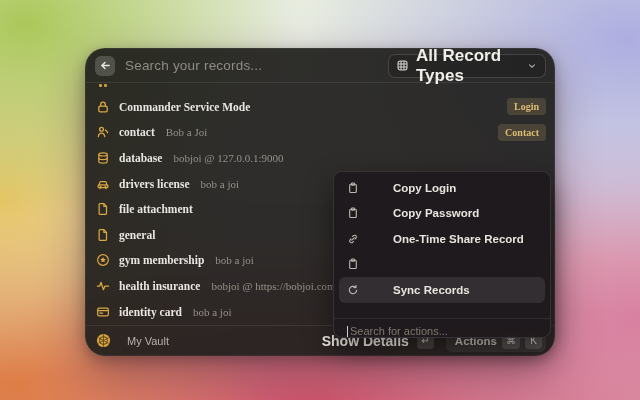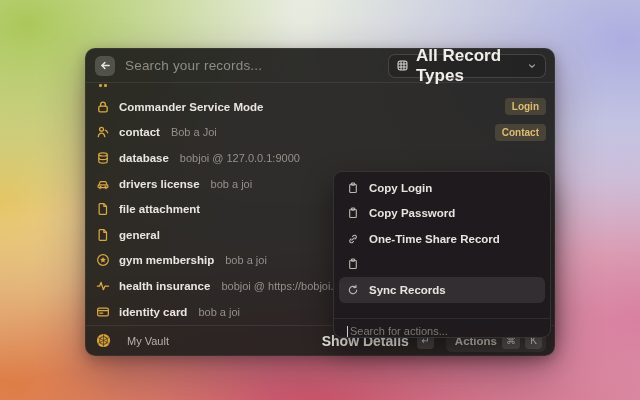--- a/index.html
+++ b/index.html
@@ -13,58 +13,58 @@
       radial-gradient(40% 42% at 2% 96%, rgba(222,124,64,0.95), rgba(222,124,64,0) 100%),
       radial-gradient(50% 55% at 98% 10%, rgba(170,170,225,0.95), rgba(170,170,225,0) 100%),
       radial-gradient(55% 50% at 100% 80%, rgba(216,125,158,0.95), rgba(216,125,158,0) 100%),
       radial-gradient(60% 45% at 50% 105%, rgba(205,70,95,0.92), rgba(205,70,95,0) 100%),
       linear-gradient(180deg, #e7ecdf 0%, #e3e2e6 45%, #dca3ab 100%);
   }
   svg { display:block; }
 
   .modal {
     position:absolute; left:85px; top:48px; width:470px; height:308px;
-    border-radius:10px;
+    border-radius:20px;
     background:rgba(30,29,27,0.92);
     border:1px solid rgba(255,255,255,0.06);
     box-shadow:0 18px 45px rgba(60,25,40,0.40), 0 4px 14px rgba(0,0,0,0.28);
   }
 
   
   .header { display:flex; align-items:center; height:34px; padding:0 8px 0 9px;
             border-bottom:1px solid rgba(255,255,255,0.08); }
   .back-btn { width:20px; height:20px; border-radius:6px; background:rgba(255,255,255,0.18);
               display:flex; align-items:center; justify-content:center; color:#e9e7e2; flex:0 0 auto; cursor:default; }
   .search-ph { margin-left:10px; font-size:13.5px; color:#8f8c85; letter-spacing:.2px; }
   .filter { margin-left:auto; display:flex; align-items:center; width:158px; height:24px;
             padding:0 8px 0 7px; border:1px solid rgba(255,255,255,0.15); border-radius:7px;
             background:rgba(12,12,12,0.22); }
   .filter .f-icon { color:#d9d6d1; margin-right:7px; }
   .filter .f-label { font-size:17px; font-weight:700; color:#f0eee9; }
   .filter .f-chevron { margin-left:auto; color:#aaa79f; }
 
   
-  .list { position:absolute; left:0; right:0; top:45px; }
+  .list { position:absolute; left:0; right:0; top:45px;font-family:Liberation Serif, serif; }
   .clip-dot { position:absolute; top:-10px; width:3px; height:3px; border-radius:1px; background:#d9a843; opacity:.9; }
   .row { height:25.6px; display:flex; align-items:center; padding:0 8px 0 10px; }
   .row .r-icon { width:14px; height:14px; color:#d9a843; flex:0 0 auto; margin-right:9px; }
   .row .r-title { font-size:11.5px; font-weight:700; color:#e9e6e1; white-space:nowrap; }
   .row .r-sub { font-size:11px; color:#96908a; margin-left:11px; white-space:nowrap; }
   .row .r-badge { margin-left:auto; font-size:10px; font-weight:700; color:#dcbd72;
                   background:rgba(120,108,78,0.38); border-radius:4px; padding:3px 7px; white-space:nowrap; }
 
   
   .menu { position:absolute; left:247px; top:122px; width:218px;
           background:rgba(31,26,29,0.97); border:1px solid rgba(255,255,255,0.10);
           border-radius:9px; box-shadow:0 12px 30px rgba(0,0,0,0.45); padding-top:3px; z-index:5; }
   .m-item { height:25.5px; display:flex; align-items:center; gap:10px; padding:0 8px;
             margin:0 5px; border-radius:6px; }
   .m-item.hl { background:rgba(255,255,255,0.09); }
   .m-item .m-icon { width:12px; height:12px; color:#bdb7b1; flex:0 0 auto; }
-  .m-item .m-label { font-size:11.5px; font-weight:600; color:#e8e4df; white-space:nowrap; }
+  .m-item .m-label { font-size:11.5px; font-weight:600; color:#e8e4df; white-space:nowrap;margin-left:24px; }
   .m-search { border-top:1px solid rgba(255,255,255,0.08); margin-top:15px; height:19px;
               display:flex; align-items:flex-end; padding:0 13px; }
   .m-search .caret { width:1px; height:11px; background:#cfcbc6; margin-right:2px; }
   .m-search .ph { font-size:11px; color:#80796f; }
 
   
   .footer { position:absolute; left:0; right:0; bottom:0; height:30px;
             border-top:1px solid rgba(255,255,255,0.08);
             display:flex; align-items:center; padding:0 8px 0 10px; }
   .logo { width:15px; height:15px; flex:0 0 auto; }

